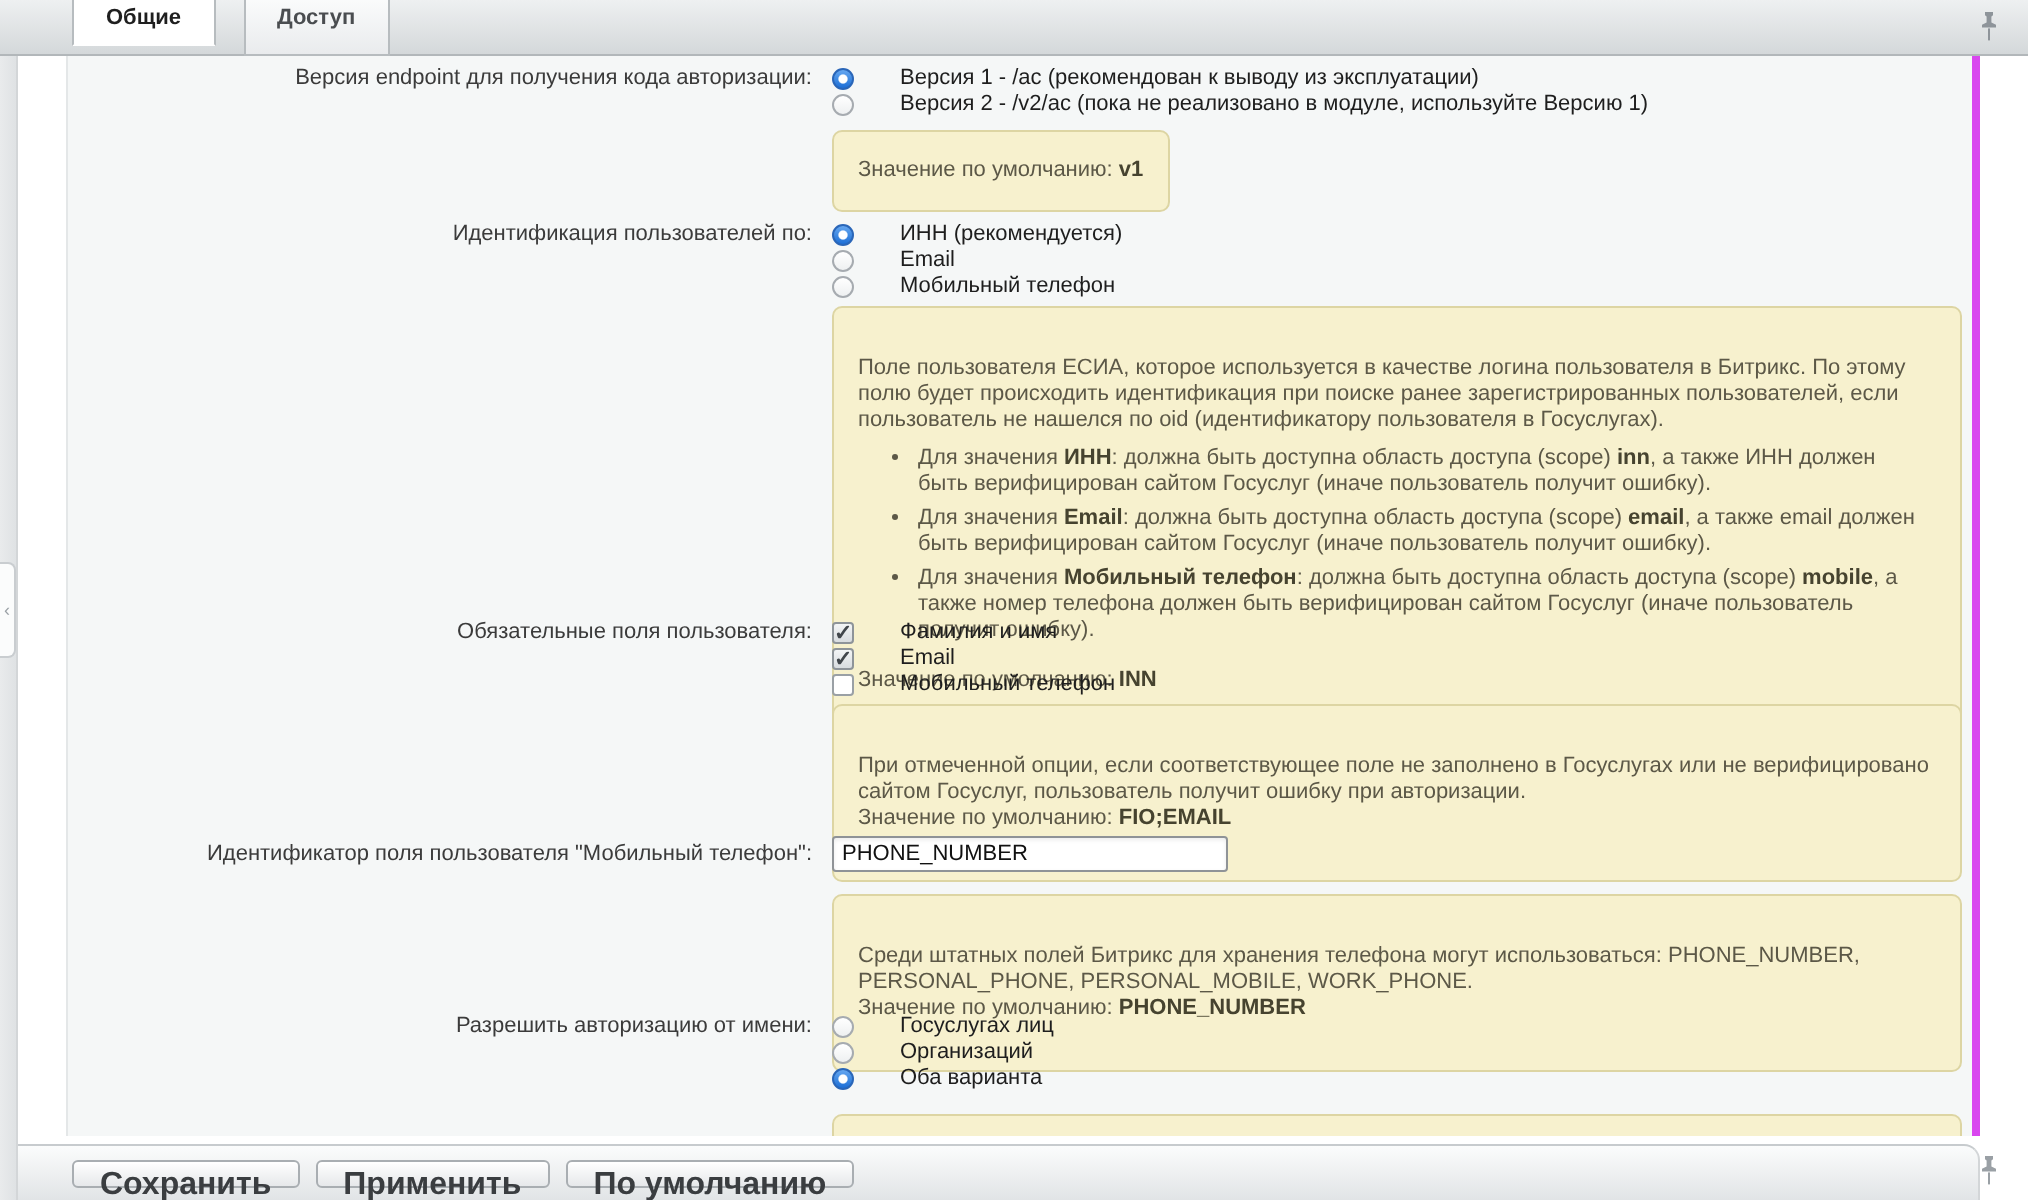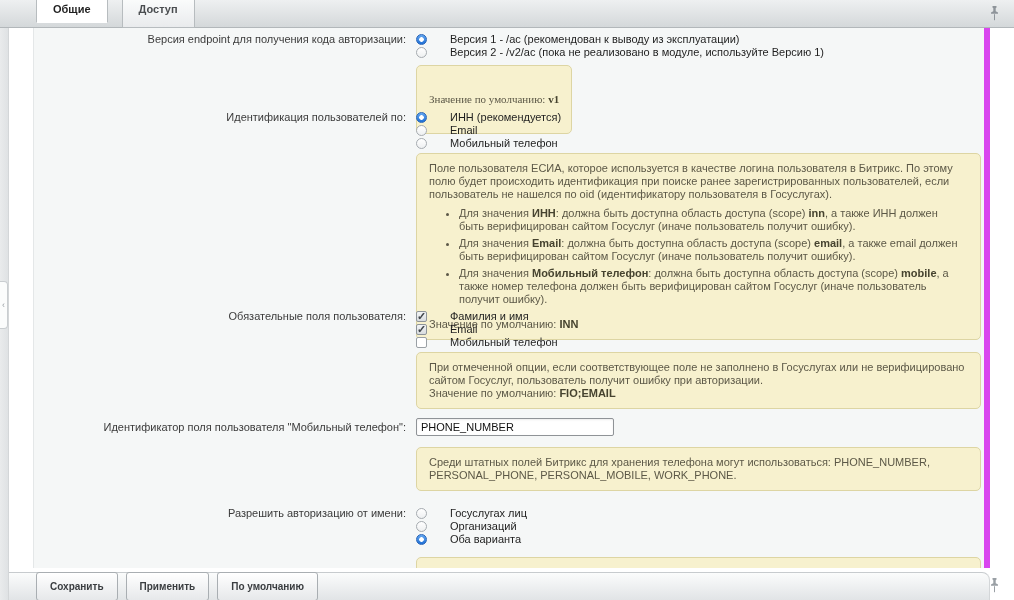--- a/index.html
+++ b/index.html
@@ -21,63 +21,63 @@
   .tabs { position:absolute; left:36px; bottom:-1px; display:flex; gap:14px; }
   .tab { height:32px; line-height:25px; padding:0 16px; font-weight:bold; color:#4a4d50;
     background:linear-gradient(#fcfdfd,#e9ebed); border:1px solid #b7bcbf; border-radius:4px 4px 0 0;
     cursor:pointer; }
   .tab.active { background:#fff; border-bottom:1px solid #fff; color:#1f1f1f; height:27px; }
   .pin-top { position:absolute; right:14px; top:6px; cursor:pointer; }
   .pin-bottom { position:absolute; right:14px; top:578px; cursor:pointer; z-index:5; }
 
   
   .content { position:absolute; left:33px; top:28px; width:957px; height:540px;
-    background:#f5f7f7; border-left:1px solid #e4e7e8; border-right:6px solid #d946ef;
+    background:#f5f7f7; border-left:1px solid #e4e7e8; border-right:4px solid #d946ef;
     overflow:hidden; z-index:2; }
   .row { position:absolute; left:0; right:0; }
   .lbl { position:absolute; left:0; width:372px; text-align:right; color:#3b3b3b; line-height:12px; }
   .ctl { position:absolute; left:382px; }
   .optline { display:flex; align-items:center; gap:23px; height:12px; white-space:nowrap; cursor:default; }
   .optline + .optline { margin-top:1px; }
   .opt-label { color:#1e1e1e; }
 
   .radio { width:11px; height:11px; border-radius:50%; flex:0 0 11px;
     background:linear-gradient(#fff,#eef0f1); border:1px solid #a6abb0; }
   .radio.on { border:1px solid #2a66b8;
     background:radial-gradient(circle at 50% 50%, #fff 0 2px, rgba(255,255,255,0) 2.6px),
                linear-gradient(#65a7f0,#1d6fd6); }
   .check { width:11px; height:11px; border-radius:2px; flex:0 0 11px; position:relative;
     background:#fff; border:1px solid #9aa0a5; }
   .check.on { background:linear-gradient(#f3f5f6,#d8dcdf); border-color:#8e9499; }
   .check.on::after { content:"\2713"; position:absolute; left:0px; top:-2px;
     font-size:11px; font-weight:bold; color:#41464b; }
 
   .note { background:#f7f1ce; border:1px solid #ddd5a3; border-radius:5px;
-    color:#5c5847; padding:8px 12px; line-height:13px; }
+    color:#5c5847; padding:24px 12px; line-height:13px; }
   .note b { color:#46432f; }
-  .note-small { display:inline-block; white-space:nowrap; padding:27px 12px;font-family:Liberation Serif, serif; }
+  .note-small { display:inline-block; white-space:nowrap; padding:13px 12px; }
   .note-wide { width:565px; }
   .note p { margin:0; }
   .note ul { margin:6px 0 0 0; padding-left:26px; }
   .note li { margin:4px; }
   .default-line { margin-top:12px; }
   .note-clipped { position:absolute; width:565px; height:44px; }
 
   .text-input { width:198px; height:18px; border:1px solid #8f9397; border-radius:2px;
     background:#fff; font-family:"Liberation Sans", sans-serif; font-size:11px;
     padding:1px 4px; color:#111; box-shadow:inset 0 1px 2px rgba(0,0,0,.08); }
 
   
   .footer { position:absolute; left:9px; top:572px; width:981px; height:28px; z-index:4;
     background:linear-gradient(#fbfcfc,#e1e4e6); border-top:1px solid #c7cbce;
     border-right:1px solid #d3d6d8; border-radius:0 8px 0 0;
     display:flex; align-items:center; gap:8px; padding-left:27px; }
-  .btn { font-family:"Liberation Sans", sans-serif; font-size:10px; font-weight:bold; color:#3a3d40;
+  .btn { font-family:"Liberation Sans", sans-serif; font-size:16px; font-weight:bold; color:#3a3d40;
     background:linear-gradient(#ffffff,#e6e8ea); border:1px solid #a9aeb2; border-radius:3px;
-    padding:3px 13px; height:29px; cursor:pointer; box-shadow:inset 0 1px 0 rgba(255,255,255,.8); }
+    padding:3px 13px; height:14px; cursor:pointer; box-shadow:inset 0 1px 0 rgba(255,255,255,.8); }
 </style>
 </head>
 <body>
 
 <div class="screen">
 
   <div class="left-strip">
     <div class="collapse-handle">
       <span class="collapse-arrow">‹</span>
     </div>
@@ -178,20 +178,23 @@
 
     <div class="row" style="top:390px">
       <div class="lbl" style="top:3px">Идентификатор поля пользователя "Мобильный телефон":</div>
       <div class="ctl">
         <input class="text-input" type="text" value="PHONE_NUMBER" style="">
       </div>
     </div>
     <div class="row" style="top:419px">
       <div class="ctl note note-wide">
         <p>Среди штатных полей Битрикс для хранения телефона могут использоваться: PHONE_NUMBER, PERSONAL_PHONE, PERSONAL_MOBILE, WORK_PHONE.</p>
+        <div>
+          <span>Значение по умолчанию: </span><b>PHONE_NUMBER</b>
+        </div>
       </div>
     </div>
 
     <div class="row" style="top:479px">
       <div class="lbl">Разрешить авторизацию от имени:</div>
       <div class="ctl">
         <div class="optline">
           <span class="radio"></span>
           <span class="opt-label">Госуслугах лиц</span>
         </div>

